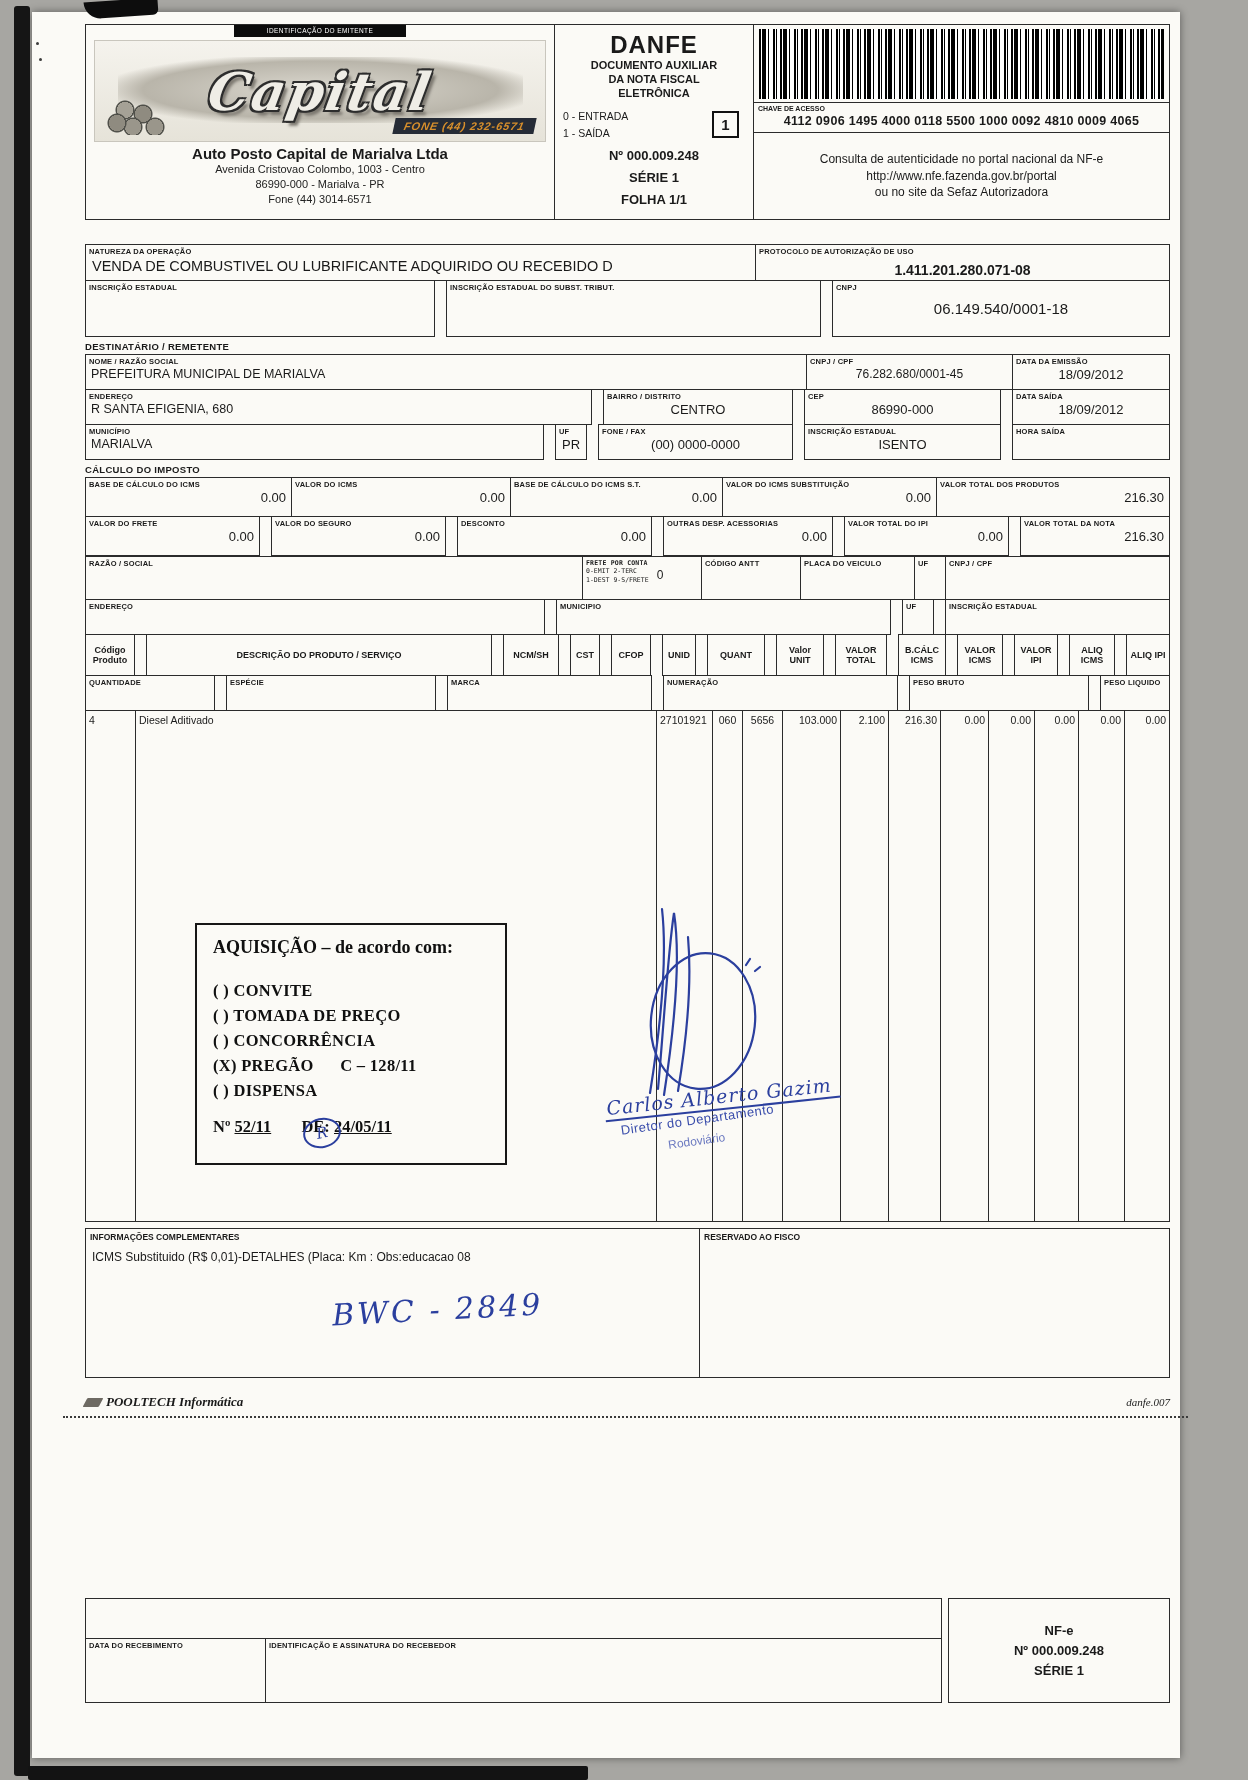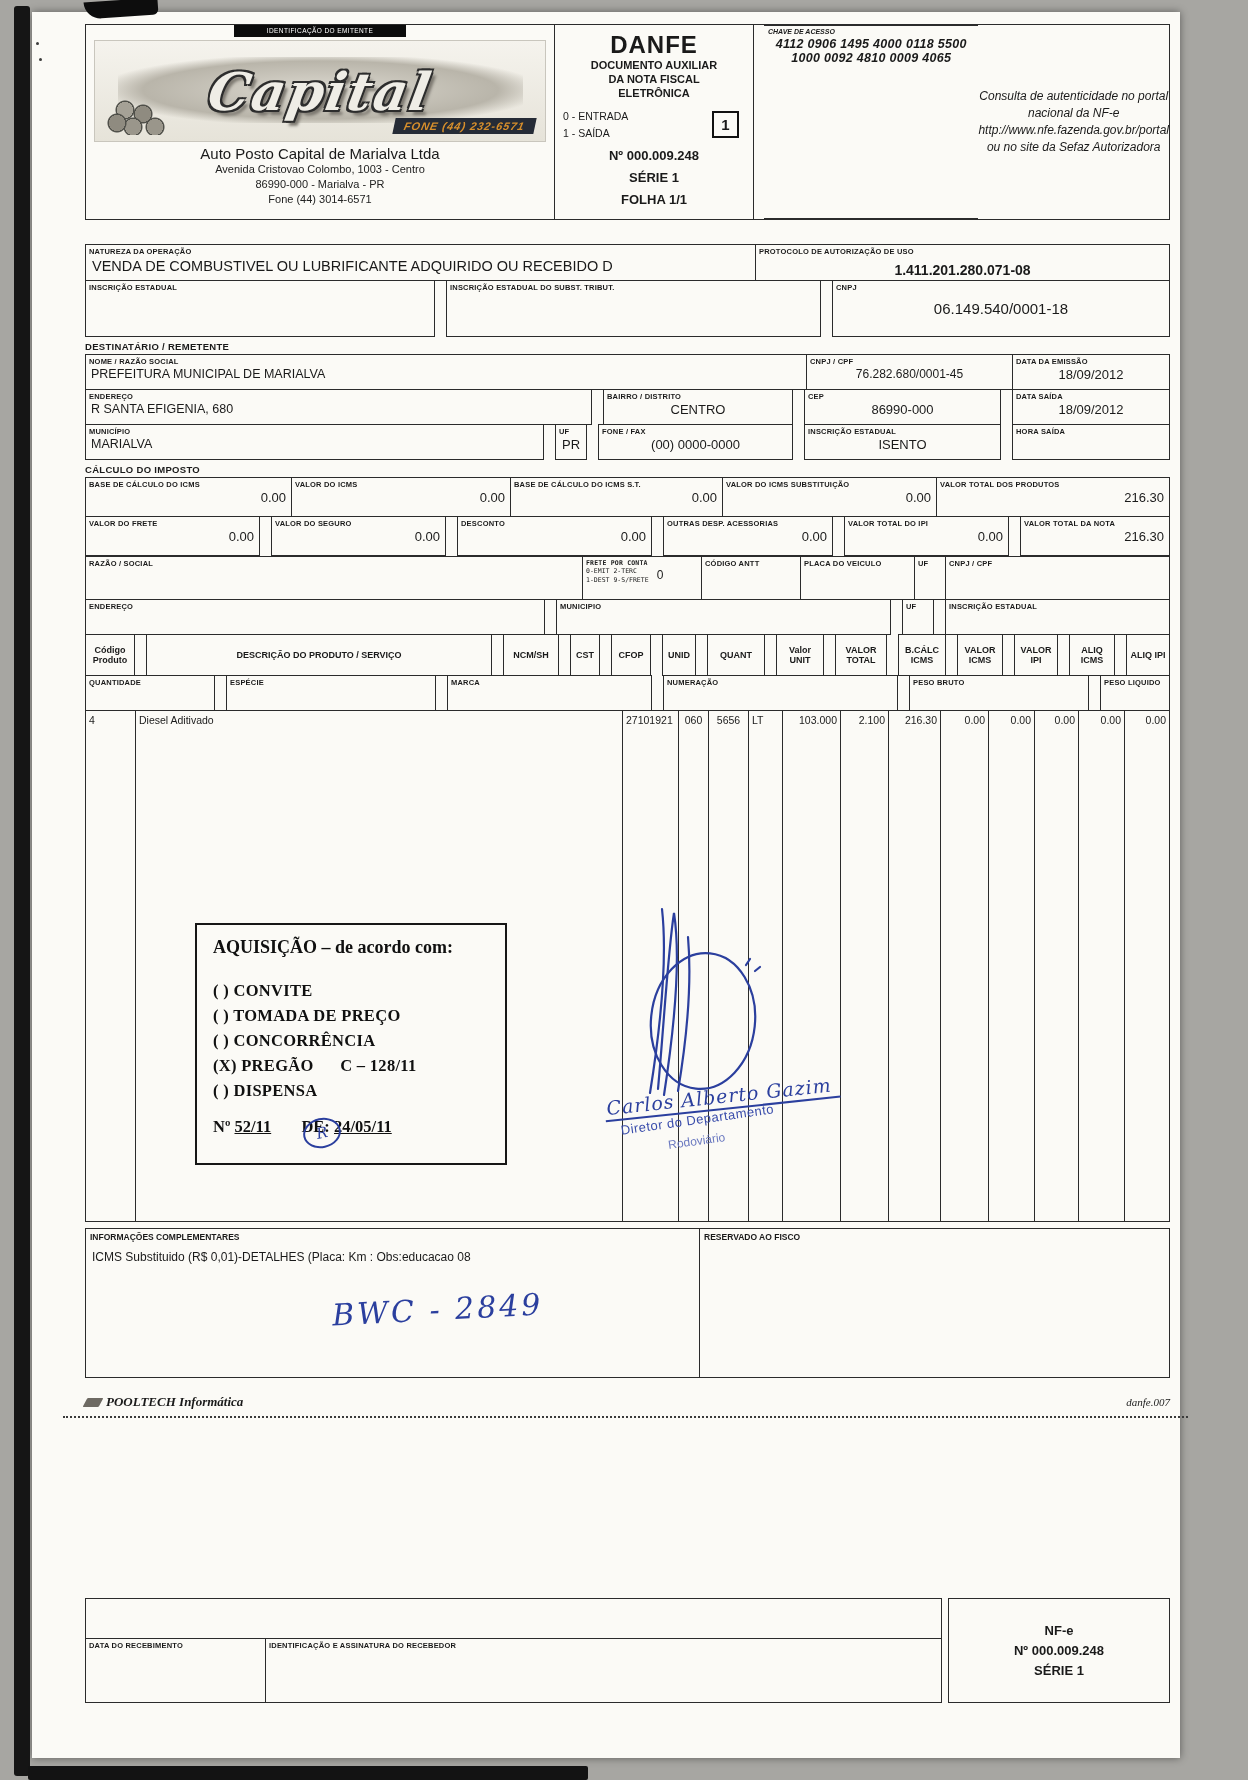--- a/index.html
+++ b/index.html
@@ -36,32 +36,32 @@
   .logo-word { position: relative; font-family: "DejaVu Serif", serif; font-style: italic; font-weight: bold; font-size: 52px; letter-spacing: 2px; color: #efede6; transform: skewX(-10deg);
     text-shadow: -2px -2px 0 #2d2d2d, 2px -2px 0 #2d2d2d, -2px 2px 0 #2d2d2d, 2px 2px 0 #2d2d2d, 5px 5px 3px #7c7870; }
   .coins { position: absolute; left: 8px; bottom: 6px; width: 72px; height: 52px;
     background:
       radial-gradient(circle at 14px 40px, #8f8b80 0 8px, #50504a 8px 9px, rgba(0,0,0,0) 10px),
       radial-gradient(circle at 30px 44px, #9a968b 0 8px, #50504a 8px 9px, rgba(0,0,0,0) 10px),
       radial-gradient(circle at 22px 27px, #a5a196 0 8px, #50504a 8px 9px, rgba(0,0,0,0) 10px),
       radial-gradient(circle at 40px 31px, #8f8b80 0 8px, #50504a 8px 9px, rgba(0,0,0,0) 10px),
       radial-gradient(circle at 52px 44px, #9a968b 0 8px, #50504a 8px 9px, rgba(0,0,0,0) 10px); }
   .logo-phone { position: absolute; right: 10px; bottom: 7px; background: #252b36; color: #d78f2c; font-size: 11px; font-weight: bold; font-style: italic; padding: 2px 10px; transform: skewX(-12deg); letter-spacing: 1px; }
-  .emit-nome { font-size: 15px; text-align: center; margin-top: 2px; }
+  .emit-nome { font-size: 15px; text-align: center; margin-top: 2px; font-weight: bold; }
   .emit-line { font-size: 11px; text-align: center; line-height: 1.35; color: #222; }
 
   .danfe-box { width: 200px; border: 1px solid #2b2b2b; margin-left: -1px; text-align: center; padding-top: 6px; }
   .danfe-title { font-size: 24px; font-weight: bold; letter-spacing: 1px; }
   .danfe-sub { font-size: 11px; font-weight: 600; line-height: 1.25; }
   .es-block { display: flex; align-items: center; margin: 8px 4px 4px 8px; }
   .es-lines { flex: 1; text-align: left; font-size: 10.5px; line-height: 1.55; }
   .tipo-box { width: 27px; height: 27px; border: 2px solid #111; font-size: 15px; font-weight: bold; display: flex; align-items: center; justify-content: center; margin-right: 10px; }
   .danfe-num, .danfe-serie, .danfe-folha { font-size: 13px; font-weight: bold; margin-top: 7px; }
 
-  .chave-box { flex: 1; border: 1px solid #2b2b2b; margin-left: -1px; display: flex; flex-direction: row; font-style: italic; }
+  .chave-box { flex: 1; border: 1px solid #2b2b2b; margin-left: -1px; display: flex; flex-direction: column; }
   .barcode { height: 70px; margin: 4px 5px 3px;
     background: repeating-linear-gradient(90deg, #000 0 2px, #fff 2px 3px, #000 3px 7px, #fff 7px 9px, #000 9px 10px, #fff 10px 14px, #000 14px 16px, #fff 16px 17px, #000 17px 18px, #fff 18px 21px); }
   .chave-sub { border-top: 1px solid #2b2b2b; border-bottom: 1px solid #2b2b2b; padding: 2px 4px 4px; }
   .chave-label { font-size: 7px; font-weight: bold; }
   .chave-val { font-size: 12.5px; font-weight: bold; text-align: center; letter-spacing: .3px; margin-top: 2px; }
   .consulta { flex: 1; display: flex; flex-direction: column; justify-content: center; font-size: 12px; line-height: 1.4; text-align: center; }
 
   .nat-row { margin-top: 24px; }
   .nat-value { font-size: 14.5px; padding: 2px 6px 4px; }
   .proto-value { font-size: 14px; font-weight: bold; text-align: center; padding-top: 6px; }
@@ -405,21 +405,20 @@
       <div class="flabel">PESO LIQUIDO</div>
       <div class="fvalue"></div>
     </div>
   </div>
   <div class="ptable-body">
     <div class="pcell bc c0 ta-l">4</div>
     <div class="pcell bc c1 ta-l">Diesel Aditivado</div>
     <div class="pcell bc c2 ta-l">27101921</div>
     <div class="pcell bc c3 ta-c">060</div>
     <div class="pcell bc c4 ta-c">5656</div>
-    <div class="pcell bc c5 ta-l">LT</div>
     <div class="pcell bc c6 ta-r">103.000</div>
     <div class="pcell bc c7 ta-r">2.100</div>
     <div class="pcell bc c8 ta-r">216.30</div>
     <div class="pcell bc c9 ta-r">0.00</div>
     <div class="pcell bc c10 ta-r">0.00</div>
     <div class="pcell bc c11 ta-r">0.00</div>
     <div class="pcell bc c12 ta-r">0.00</div>
     <div class="pcell bc c13 ta-r">0.00</div>
   </div>
 

